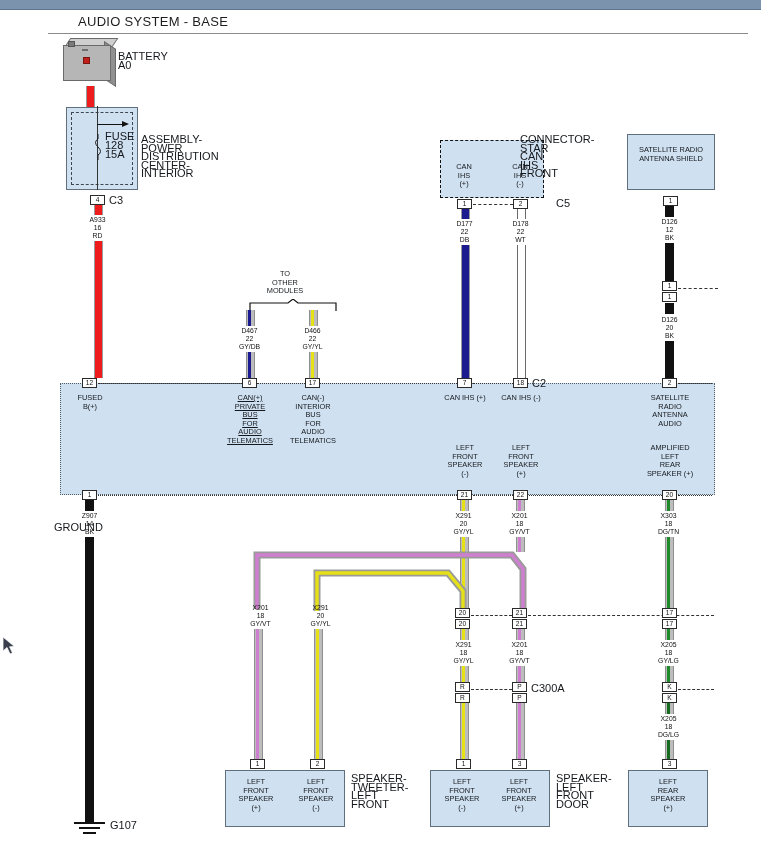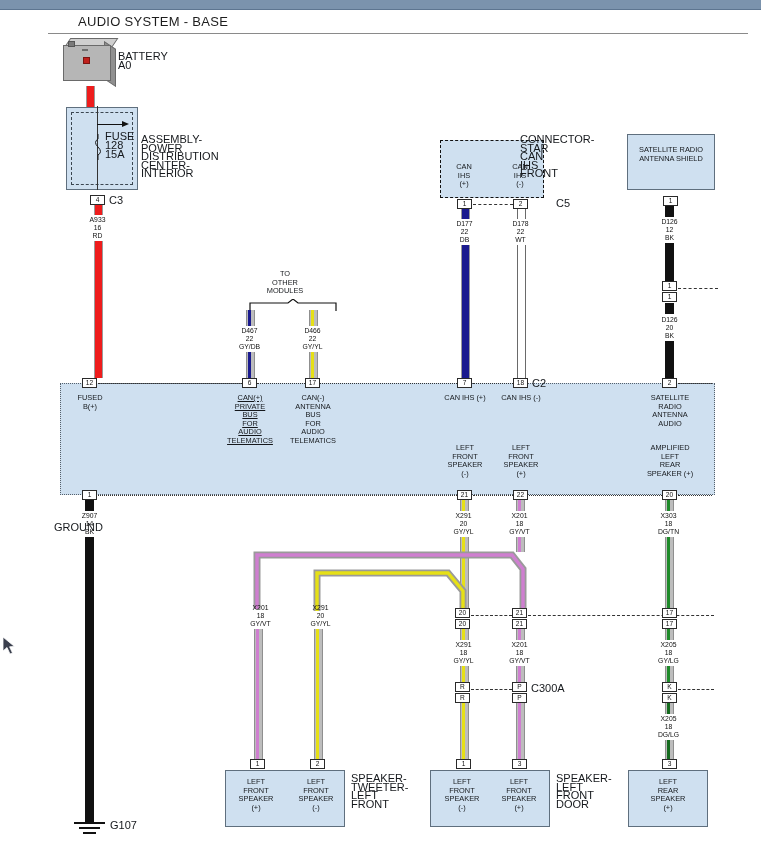--- a/index.html
+++ b/index.html
@@ -177,21 +177,21 @@
 
 <div class="cen" style="left:60px;top:394px;width:60px;">FUSED
 B(+)</div>
 <div class="cen" style="left:220px;top:394px;width:60px;text-decoration:underline;">CAN(+)
 PRIVATE
 BUS
 FOR
 AUDIO
 TELEMATICS</div>
 <div class="cen" style="left:283px;top:394px;width:60px;">CAN(-)
-ANTENNA
+INTERIOR
 BUS
 FOR
 AUDIO
 TELEMATICS</div>
 <div class="cen" style="left:432px;top:394px;width:66px;">CAN IHS (+)</div>
 <div class="cen" style="left:488px;top:394px;width:66px;">CAN IHS (-)</div>
 <div class="cen" style="left:640px;top:394px;width:60px;">SATELLITE
 RADIO
 ANTENNA
 AUDIO</div>

